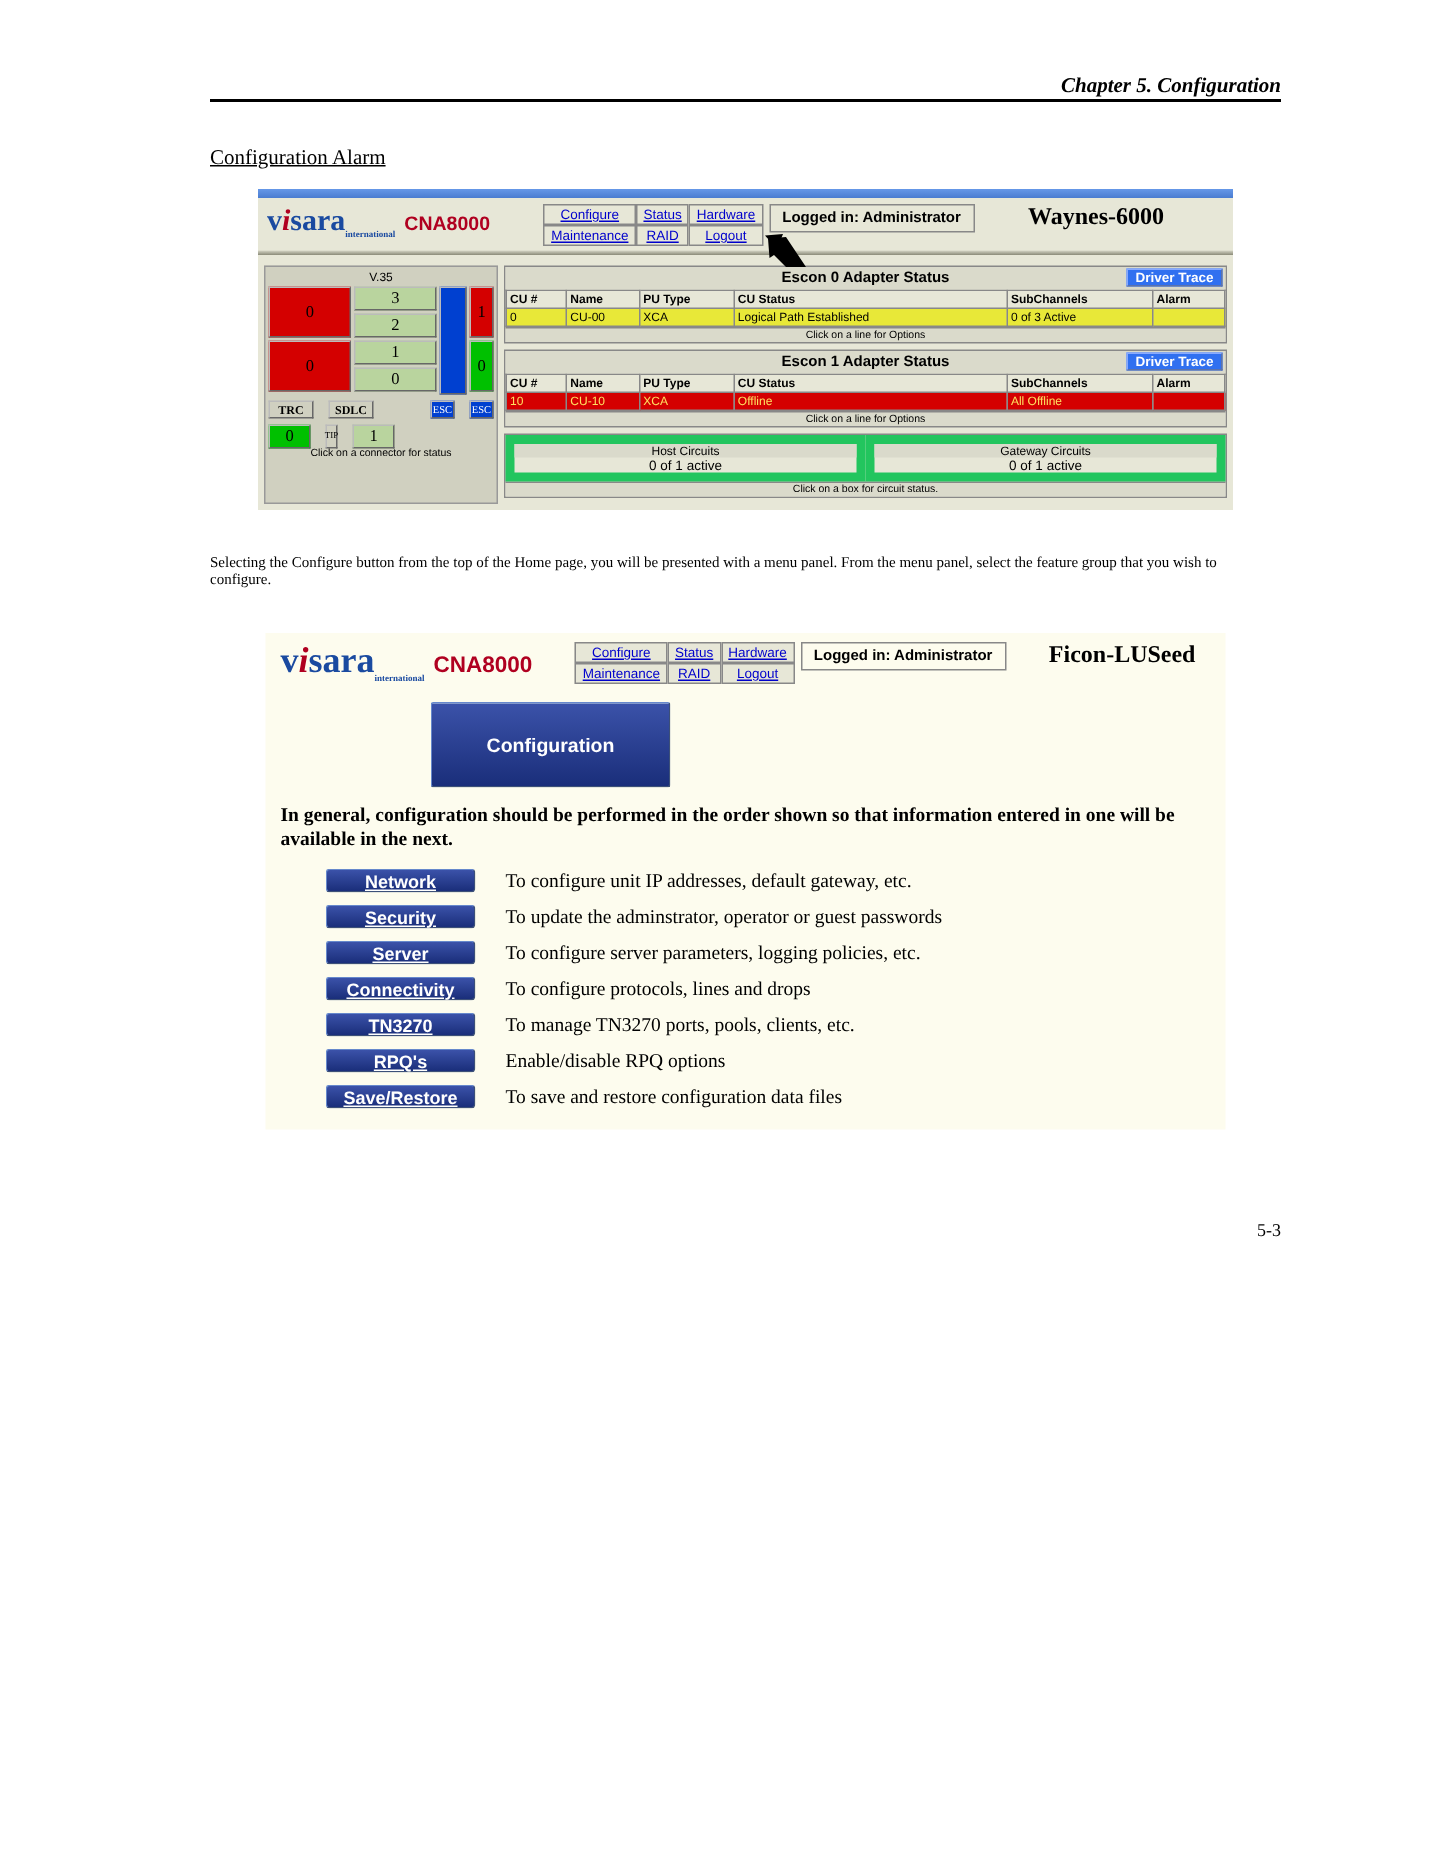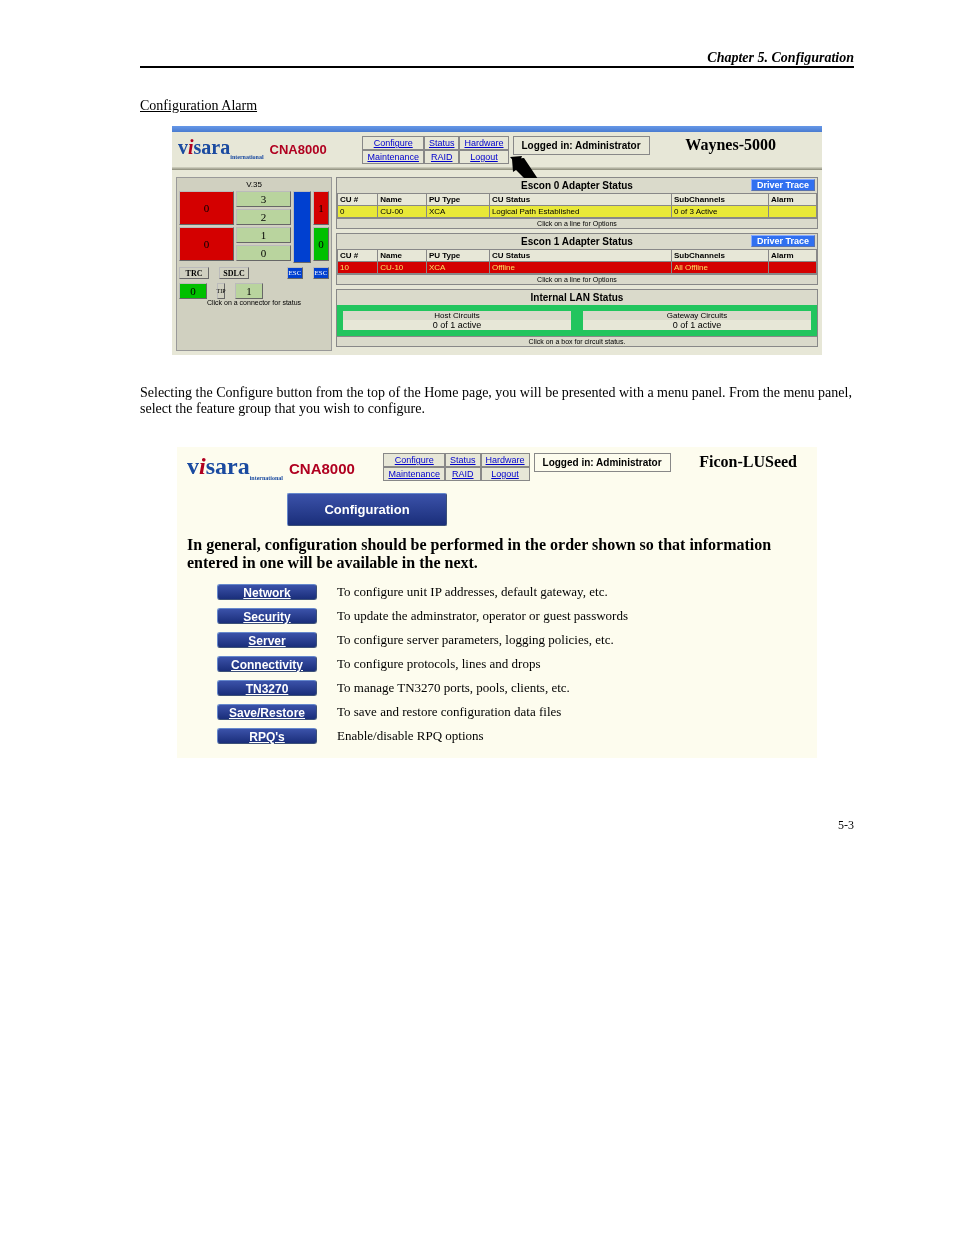--- a/index.html
+++ b/index.html
@@ -189,21 +189,21 @@
     display:flex;
   }
   .laninner > div {
     flex:1;text-align:center;font-size:9px;border:6px solid #22c55e;
   }
   .laninner .subh{background:#dadacb;font-weight:normal;font-size:8px;}
 
   
   .explain {
     font-family: "Times New Roman", serif;
-    font-size: 14px;
+    font-size: 10px;
     margin: 30px 0 30px 0;
   }
 
   
   .shot2 {
     width: 640px;
     margin: 0 auto;
     background:#fdfcee;
     font-family: Verdana, Arial, sans-serif;
     font-size: 12px;
@@ -211,31 +211,31 @@
   }
   .shot2 .hdr2 {
     display:flex;align-items:flex-start;justify-content:space-between;
     padding:6px 10px 2px 10px;
   }
   .confbar{
     background:linear-gradient(#3b52a9,#1a2e7a);
     border:1px outset #6688cc;
     color:#fff;
     font-weight:bold;
-    padding:8px 14px;
+    padding:20px 14px;
     width:160px;
     margin:10px auto 10px 110px;
     text-align:center;
     border-radius:2px;
     font-size:13px;
   }
   .note{
     font-family:"Times New Roman",serif;
     font-weight:bold;
-    font-size:16px;
+    font-size:13px;
     padding:0 10px 8px 10px;
   }
   .cfgtable{
     display:table;
     margin-left:30px;
   }
   .cfgrow{display:table-row;}
   .cfg-btn, .cfg-desc{display:table-cell;vertical-align:middle;padding:4px 10px;}
   .cfg-btn button{
     width:100px;height:16px;
@@ -283,21 +283,21 @@
           <div class="nc">Configure</div>
           <div class="nc">Status</div>
           <div class="nc">Hardware</div>
           <div class="nc">Maintenance</div>
           <div class="nc">RAID</div>
           <div class="nc">Logout</div>
         </div>
         <div class="logged">Logged in: Administrator</div>
       </div>
 
-      <div class="nodename">Waynes-5000</div>
+      <div class="nodename">Waynes-6000</div>
     </div>
     <div class="hr-lg"></div>
 
     <svg class="arrow" viewBox="0 0 40 40">
       <polygon points="4,3 16,2 36,32 30,36 8,14 5,16" fill="#000"></polygon>
       <polygon points="2,1 14,0 10,10" fill="#000"></polygon>
     </svg>
 
     <div class="s1body">
 
@@ -388,21 +388,20 @@
               <td>Offline</td>
               <td>All Offline</td>
               <td></td>
             </tr>
           </tbody>
             </table>
           <div class="clickhint">Click on a line for Options</div>
         </div>
 
         <div class="panel">
-          <div class="paneltitle">Internal LAN Status</div>
           <div class="laninner">
             <div>
               <div class="subh">Host Circuits</div>
               <div>0 of 1 active</div>
             </div>
             <div>
               <div class="subh">Gateway Circuits</div>
               <div>0 of 1 active</div>
             </div>
           </div>
@@ -458,24 +457,24 @@
         </div>
       <div class="cfgrow">
           <div class="cfg-btn"><button>Connectivity</button></div>
           <div class="cfg-desc">To configure protocols, lines and drops</div>
         </div>
       <div class="cfgrow">
           <div class="cfg-btn"><button>TN3270</button></div>
           <div class="cfg-desc">To manage TN3270 ports, pools, clients, etc.</div>
         </div>
       <div class="cfgrow">
+          <div class="cfg-btn"><button>RPQ's</button></div>
+          <div class="cfg-desc">Enable/disable RPQ options</div>
+        </div>
+      <div class="cfgrow">
           <div class="cfg-btn sr"><button>Save/Restore</button></div>
           <div class="cfg-desc">To save and restore configuration data files</div>
         </div>
-      <div class="cfgrow">
-          <div class="cfg-btn"><button>RPQ's</button></div>
-          <div class="cfg-desc">Enable/disable RPQ options</div>
-        </div>
     </div>
   </div>
 
   <div class="pagenum">5-3</div>
 </div>
 
 </body></html>

